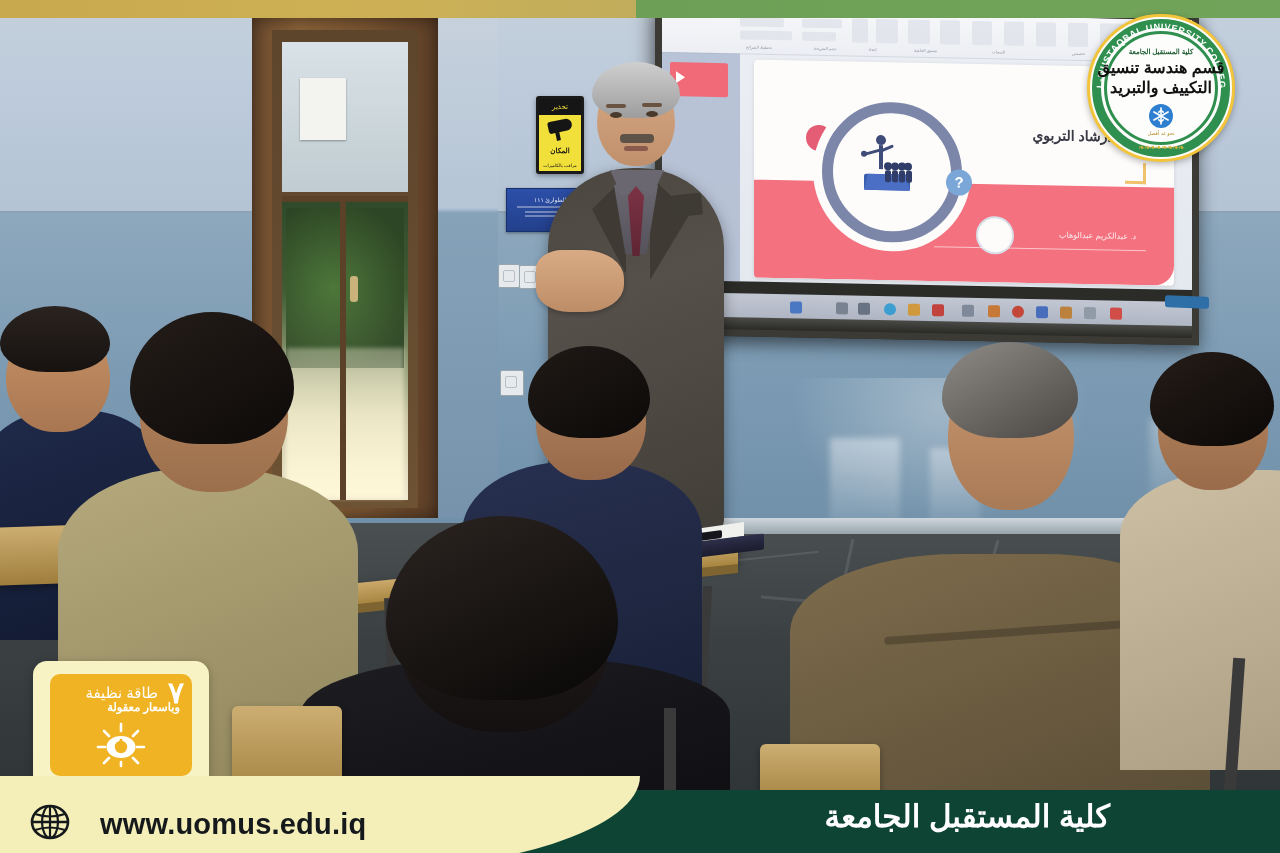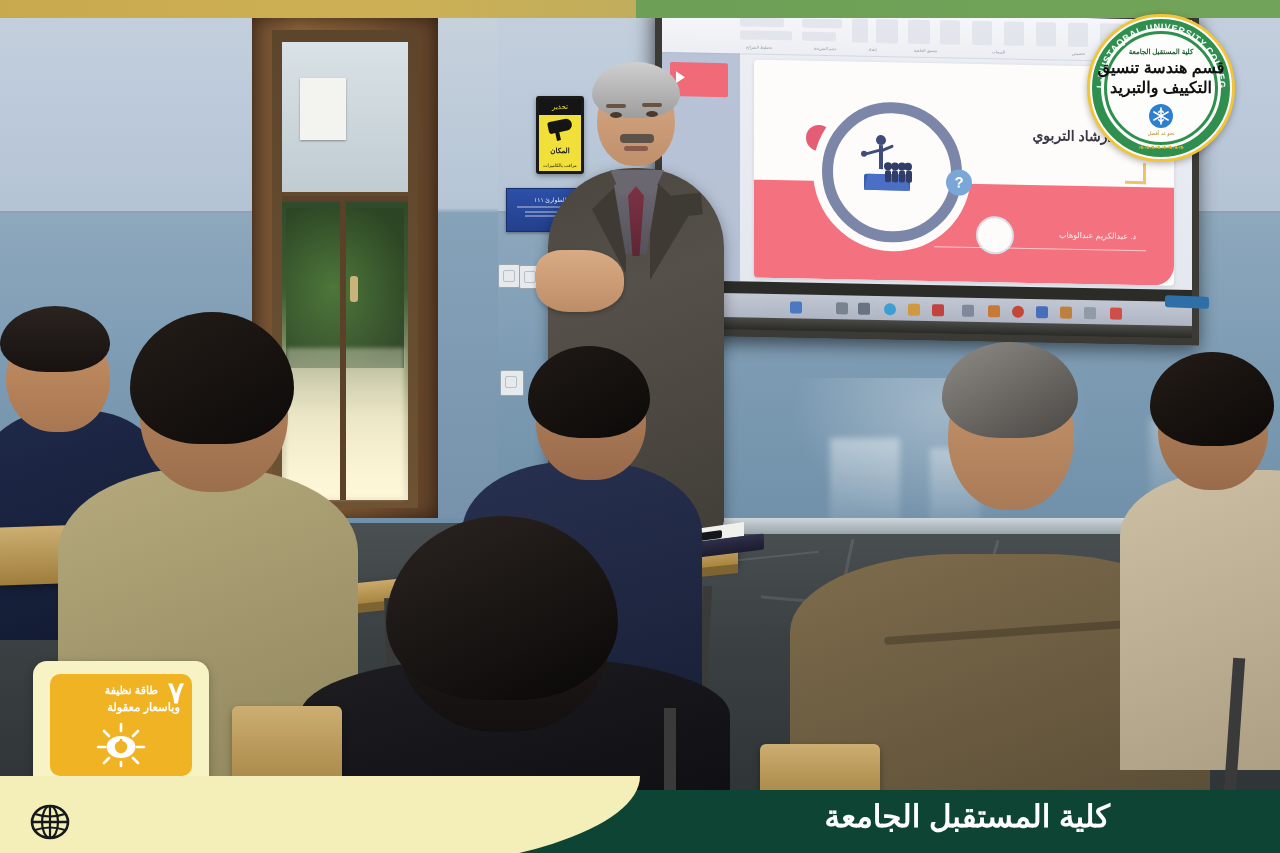--- a/index.html
+++ b/index.html
@@ -224,21 +224,21 @@
     font-size:31px;font-weight:bold;letter-spacing:1px;}
 
   
   .sdg-wrap{position:absolute;left:33px;top:661px;width:176px;height:128px;z-index:65;
     background:#f7f3c4;border-radius:14px;box-shadow:0 2px 8px rgba(0,0,0,.25);}
   .sdg-card{position:absolute;left:17px;top:13px;width:142px;height:102px;
     background:#f0b323;border-radius:10px;}
   .sdg-num{position:absolute;right:8px;top:4px;color:#fff;font-size:30px;
     font-weight:bold;line-height:1;}
   .sdg-l1{position:absolute;right:34px;top:10px;width:100px;text-align:right;
-    direction:rtl;color:#fff;font-size:11px;font-weight:bold;}
+    direction:rtl;color:#fff;font-size:15px;font-weight:normal;}
   .sdg-l2{position:absolute;right:12px;top:26px;width:122px;text-align:right;
     direction:rtl;color:#fff;font-size:11.5px;font-weight:bold;}
   .sdg-sun{position:absolute;left:45px;top:48px;width:52px;height:46px;}
 
   
   .seal{position:absolute;left:1087px;top:14px;width:148px;height:148px;z-index:66;}
   .seal-disc{position:absolute;inset:0;border-radius:50%;
     background:#fcfdfb;border:3px solid #f2c43a;box-shadow:0 2px 7px rgba(0,0,0,.3);}
   .seal-ringA{position:absolute;left:5px;top:5px;right:5px;bottom:5px;
     border-radius:50%;border:9px solid #2f8f4e;}
@@ -557,15 +557,16 @@
     <div class="footer-ar">كلية المستقبل الجامعة</div>
     <div class="footer-cream"></div>
     <svg class="globe" viewBox="0 0 40 38">
       <ellipse cx="20" cy="19" rx="18" ry="16" fill="none" stroke="#16191c" stroke-width="2.6"></ellipse>
       <ellipse cx="20" cy="19" rx="8" ry="16" fill="none" stroke="#16191c" stroke-width="2.2"></ellipse>
       <line x1="20" y1="3" x2="20" y2="35" stroke="#16191c" stroke-width="2.2"></line>
       <line x1="2" y1="19" x2="38" y2="19" stroke="#16191c" stroke-width="2.4"></line>
       <path d="M5 11 Q20 16 35 11" fill="none" stroke="#16191c" stroke-width="2"></path>
       <path d="M5 27 Q20 22 35 27" fill="none" stroke="#16191c" stroke-width="2"></path>
     </svg>
+    <div class="footer-url">www.uomus.edu.iq</div>
   </div>
 
 </div>
 
 </body></html>

